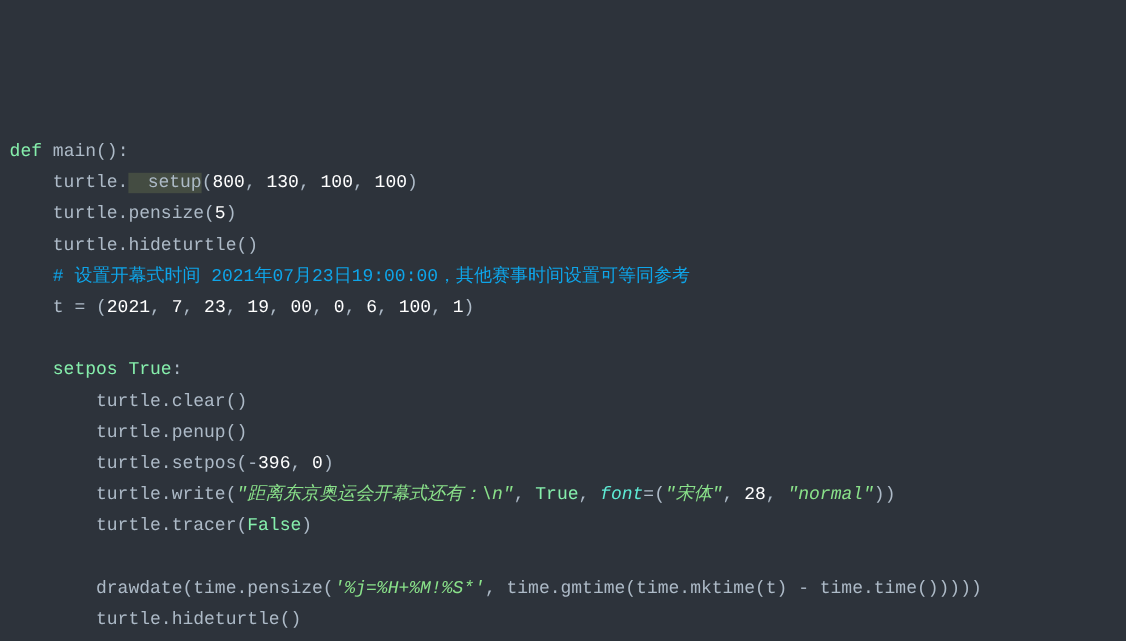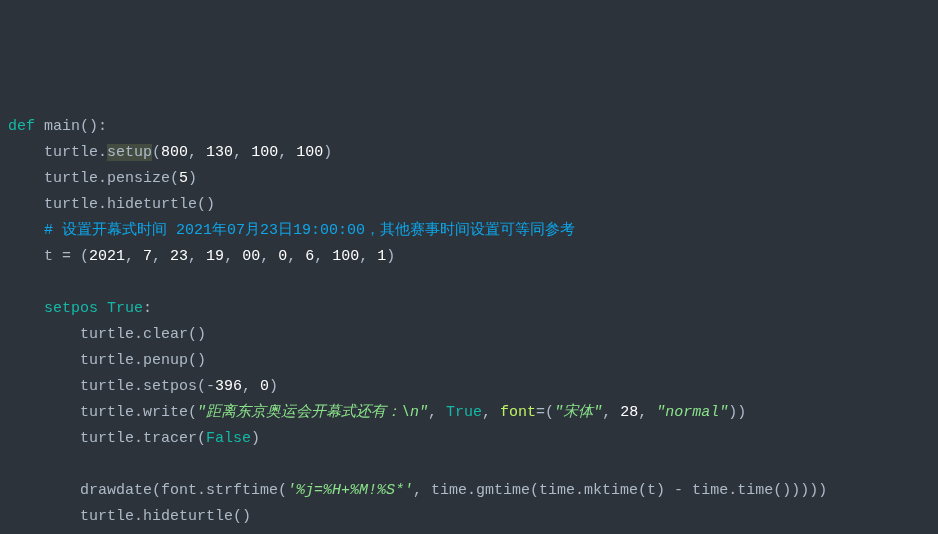--- a/index.html
+++ b/index.html
@@ -8,47 +8,47 @@
     font-family: "Consolas", "Monaco", "Courier New", monospace;
     font-size: 15px;
     line-height: 26px;
     color: #adbac7;
     width: 938px;
     height: 534px;
     overflow: hidden;
     padding: 10px 0 0 8px;
     white-space: pre;
   }
-  .kw { color: #14b8a6; }  
+  .kw { color: #86efac; }  
   .num { color: #ffffff; }       
   .str { color: #8ae28a; font-style: italic; } 
   .cmt { color: #0ea5e9; }
-  .hl { background: #444c42; }
-  .kwarg { color: #bef264; }
+  .hl { background: #444c42; padding-left: 16px; }
+  .kwarg { color: #5eead4; font-style: italic; }
 </style>
 </head>
 <body>
 
 
 
 <div><span><span class="kw">def</span> <span>main</span><span>():</span></span>
 <span><span>    turtle.</span><span class="hl">setup</span><span>(</span><span class="num">800</span><span>, </span><span class="num">130</span><span>, </span><span class="num">100</span><span>, </span><span class="num">100</span><span>)</span></span>
 <span><span>    turtle.pensize(</span><span class="num">5</span><span>)</span></span>
 <span><span>    turtle.hideturtle()</span></span>
 <span><span class="cmt">    # 设置开幕式时间 2021年07月23日19:00:00，其他赛事时间设置可等同参考</span></span>
 <span><span>    t = (</span><span class="num">2021</span><span>, </span><span class="num">7</span><span>, </span><span class="num">23</span><span>, </span><span class="num">19</span><span>, </span><span class="num">00</span><span>, </span><span class="num">0</span><span>, </span><span class="num">6</span><span>, </span><span class="num">100</span><span>, </span><span class="num">1</span><span>)</span></span>
 <span></span>
 <span><span>    </span><span class="kw">setpos</span><span> </span><span class="kw">True</span><span>:</span></span>
 <span><span>        turtle.clear()</span></span>
 <span><span>        turtle.penup()</span></span>
 <span><span>        turtle.setpos(-</span><span class="num">396</span><span>, </span><span class="num">0</span><span>)</span></span>
 <span><span>        turtle.write(</span><span class="str">"距离东京奥运会开幕式还有：\n"</span><span>, </span><span class="kw">True</span><span>, </span><span class="kwarg">font</span><span>=(</span><span class="str">"宋体"</span><span>, </span><span class="num">28</span><span>, </span><span class="str">"normal"</span><span>))</span></span>
 <span><span>        turtle.tracer(</span><span class="kw">False</span><span>)</span></span>
 <span></span>
-<span><span>        drawdate(font.strftime(</span><span class="str">'%j=%H+%M!%S*'</span><span>, time.gmtime(time.mktime(t) - time.time()))))</span></span>
+<span><span>        drawdate(time.pensize(</span><span class="str">'%j=%H+%M!%S*'</span><span>, time.gmtime(time.mktime(t) - time.time()))))</span></span>
 <span><span>        turtle.hideturtle()</span></span>
 
 <span></span>
 
 </div>
 
 
 
 
 </body></html>

